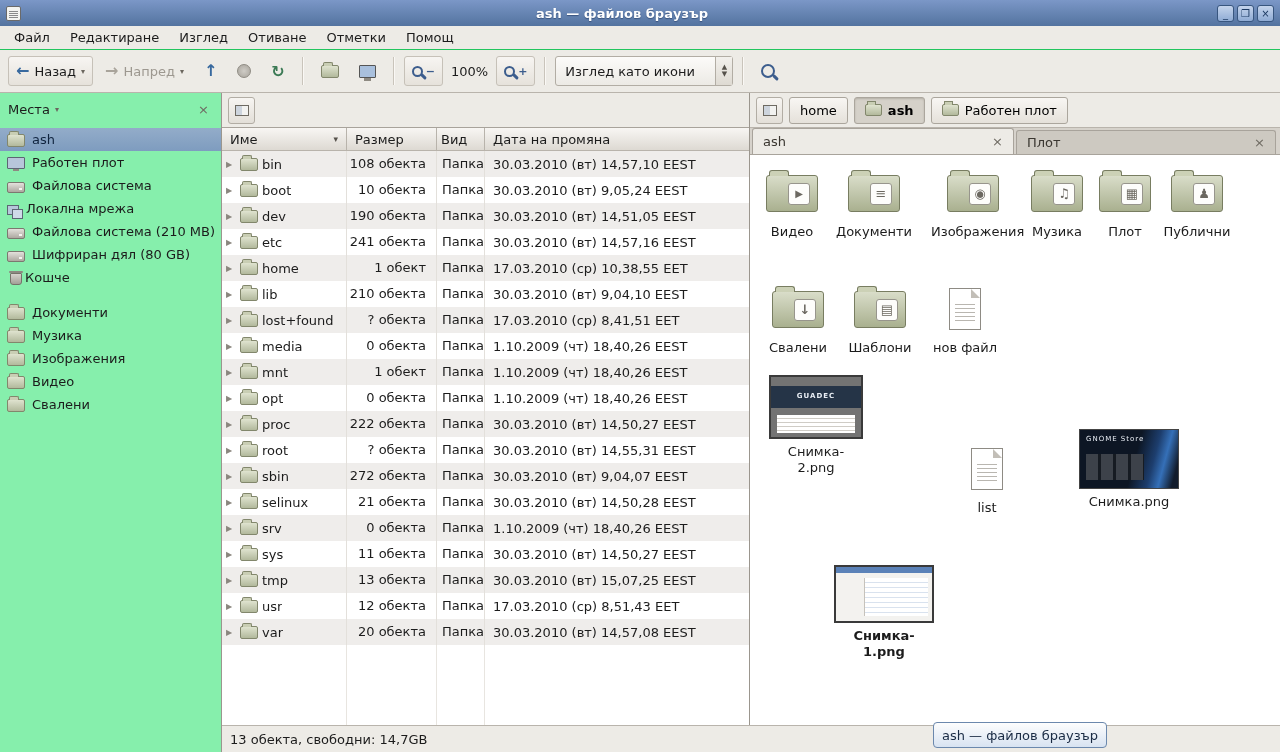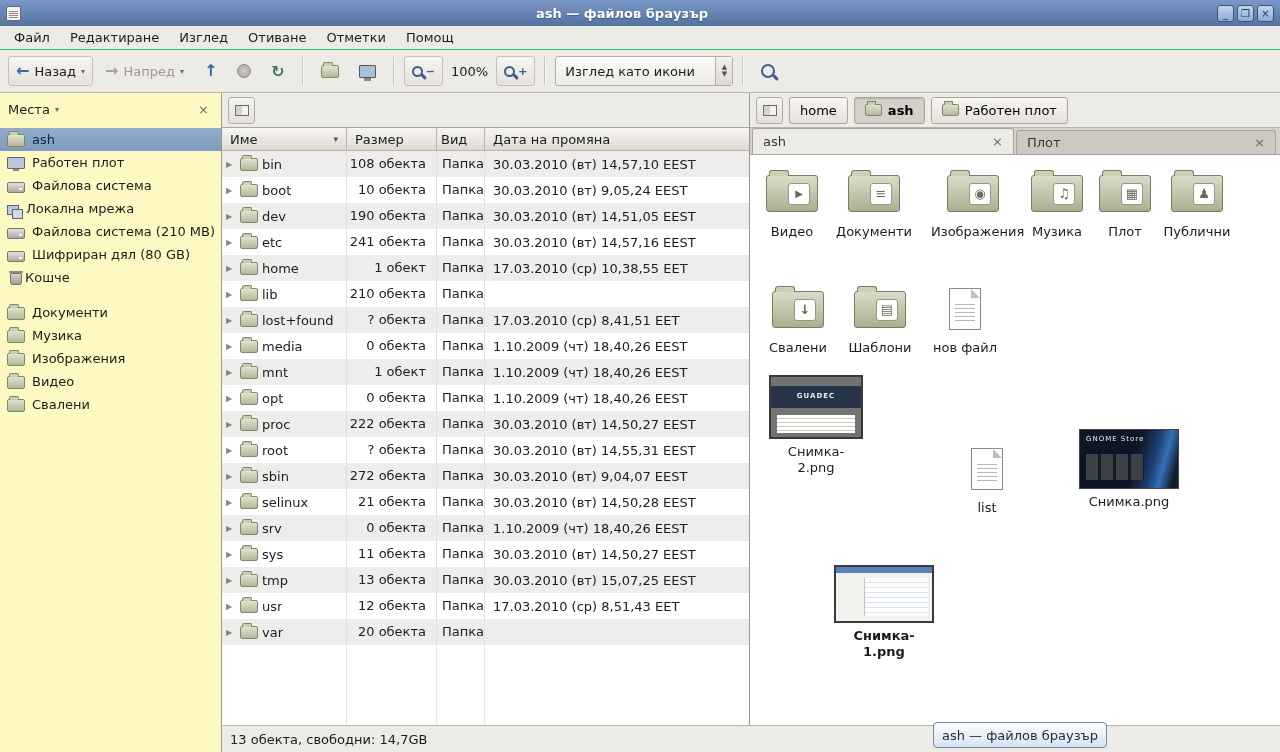--- a/index.html
+++ b/index.html
@@ -40,21 +40,21 @@
   .mag::after{content:"";position:absolute;width:7px;height:3px;background:#3c5d8d;border-radius:2px;
     transform:rotate(45deg);right:-6px;bottom:-3px;}
   .mag.big{width:14px;height:14px;}
   .zoom-sign{font-size:11px;font-weight:bold;color:#3c5d8d;margin-left:-2px;}
   .viewsel{display:flex;align-items:center;border:1px solid #b2ada4;border-radius:3px;background:linear-gradient(#fcfbf9,#eceae5);
     height:30px;padding-left:9px;width:178px;justify-content:space-between;}
   .spin{width:17px;height:28px;border-left:1px solid #b2ada4;display:flex;flex-direction:column;align-items:center;justify-content:center;
     font-size:7px;color:#55514a;line-height:7px;background:linear-gradient(#f2f0ec,#dedad2);}
   
   .main{display:flex;height:659px;}
-  .sidebar{width:222px;background:#fef9c3;border-right:1px solid #9b968e;display:flex;flex-direction:column;}
+  .sidebar{width:222px;background:#86efac;border-right:1px solid #9b968e;display:flex;flex-direction:column;}
   .side-head{height:33px;display:flex;align-items:center;padding:0 8px;gap:5px;}
   .side-title{font-size:13px;}
   .side-close{margin-left:auto;color:#6e6a62;font-size:13px;padding:1px 4px;}
   .side-list{flex:1;overflow:hidden;padding-top:2px;}
   .place-row{display:flex;align-items:center;height:23px;padding:0 4px 0 7px;}
   .place-row.selected{background:linear-gradient(#93acc9,#7e9cbf);color:#10243f;}
   .place-row.group-start{margin-top:12px;}
   .pic{width:18px;height:14px;position:relative;flex:none;margin-right:7px;}
   .pic-home,.pic-folder{background:linear-gradient(#dfe3cf,#b2b99c);border:1px solid #82876c;border-radius:2px;height:13px;margin-top:2px;}
   .pic-home::before,.pic-folder::before{content:"";position:absolute;top:-4px;left:1px;width:8px;height:3px;background:#c9ceb4;border:1px solid #82876c;border-bottom:none;border-radius:2px 2px 0 0;}
@@ -412,20 +412,21 @@
     </div>
 
     <div class="trow">
       <div class="c-name">
         <span class="expander">▶</span>
         <span class="icf"></span>
         <span class="fname">lib</span>
       </div>
       <div class="c-size">210 обекта</div>
       <div class="c-type">Папка</div>
+      <div class="c-date">30.03.2010 (вт) 9,04,10 EEST</div>
     </div>
 
     <div class="trow">
       <div class="c-name">
         <span class="expander">▶</span>
         <span class="icf"></span>
         <span class="fname">lost+found</span>
       </div>
       <div class="c-size">? обекта</div>
       <div class="c-type">Папка</div>
@@ -554,20 +555,21 @@
     </div>
 
     <div class="trow">
       <div class="c-name">
         <span class="expander">▶</span>
         <span class="icf"></span>
         <span class="fname">var</span>
       </div>
       <div class="c-size">20 обекта</div>
       <div class="c-type">Папка</div>
+      <div class="c-date">30.03.2010 (вт) 14,57,08 EEST</div>
     </div>
   </div>
           </div>
         </div>
 
         <div class="iconpane">
           <div class="pathbar">
             <button class="sqbtn">
               <span class="pane-ic"></span>
             </button>

